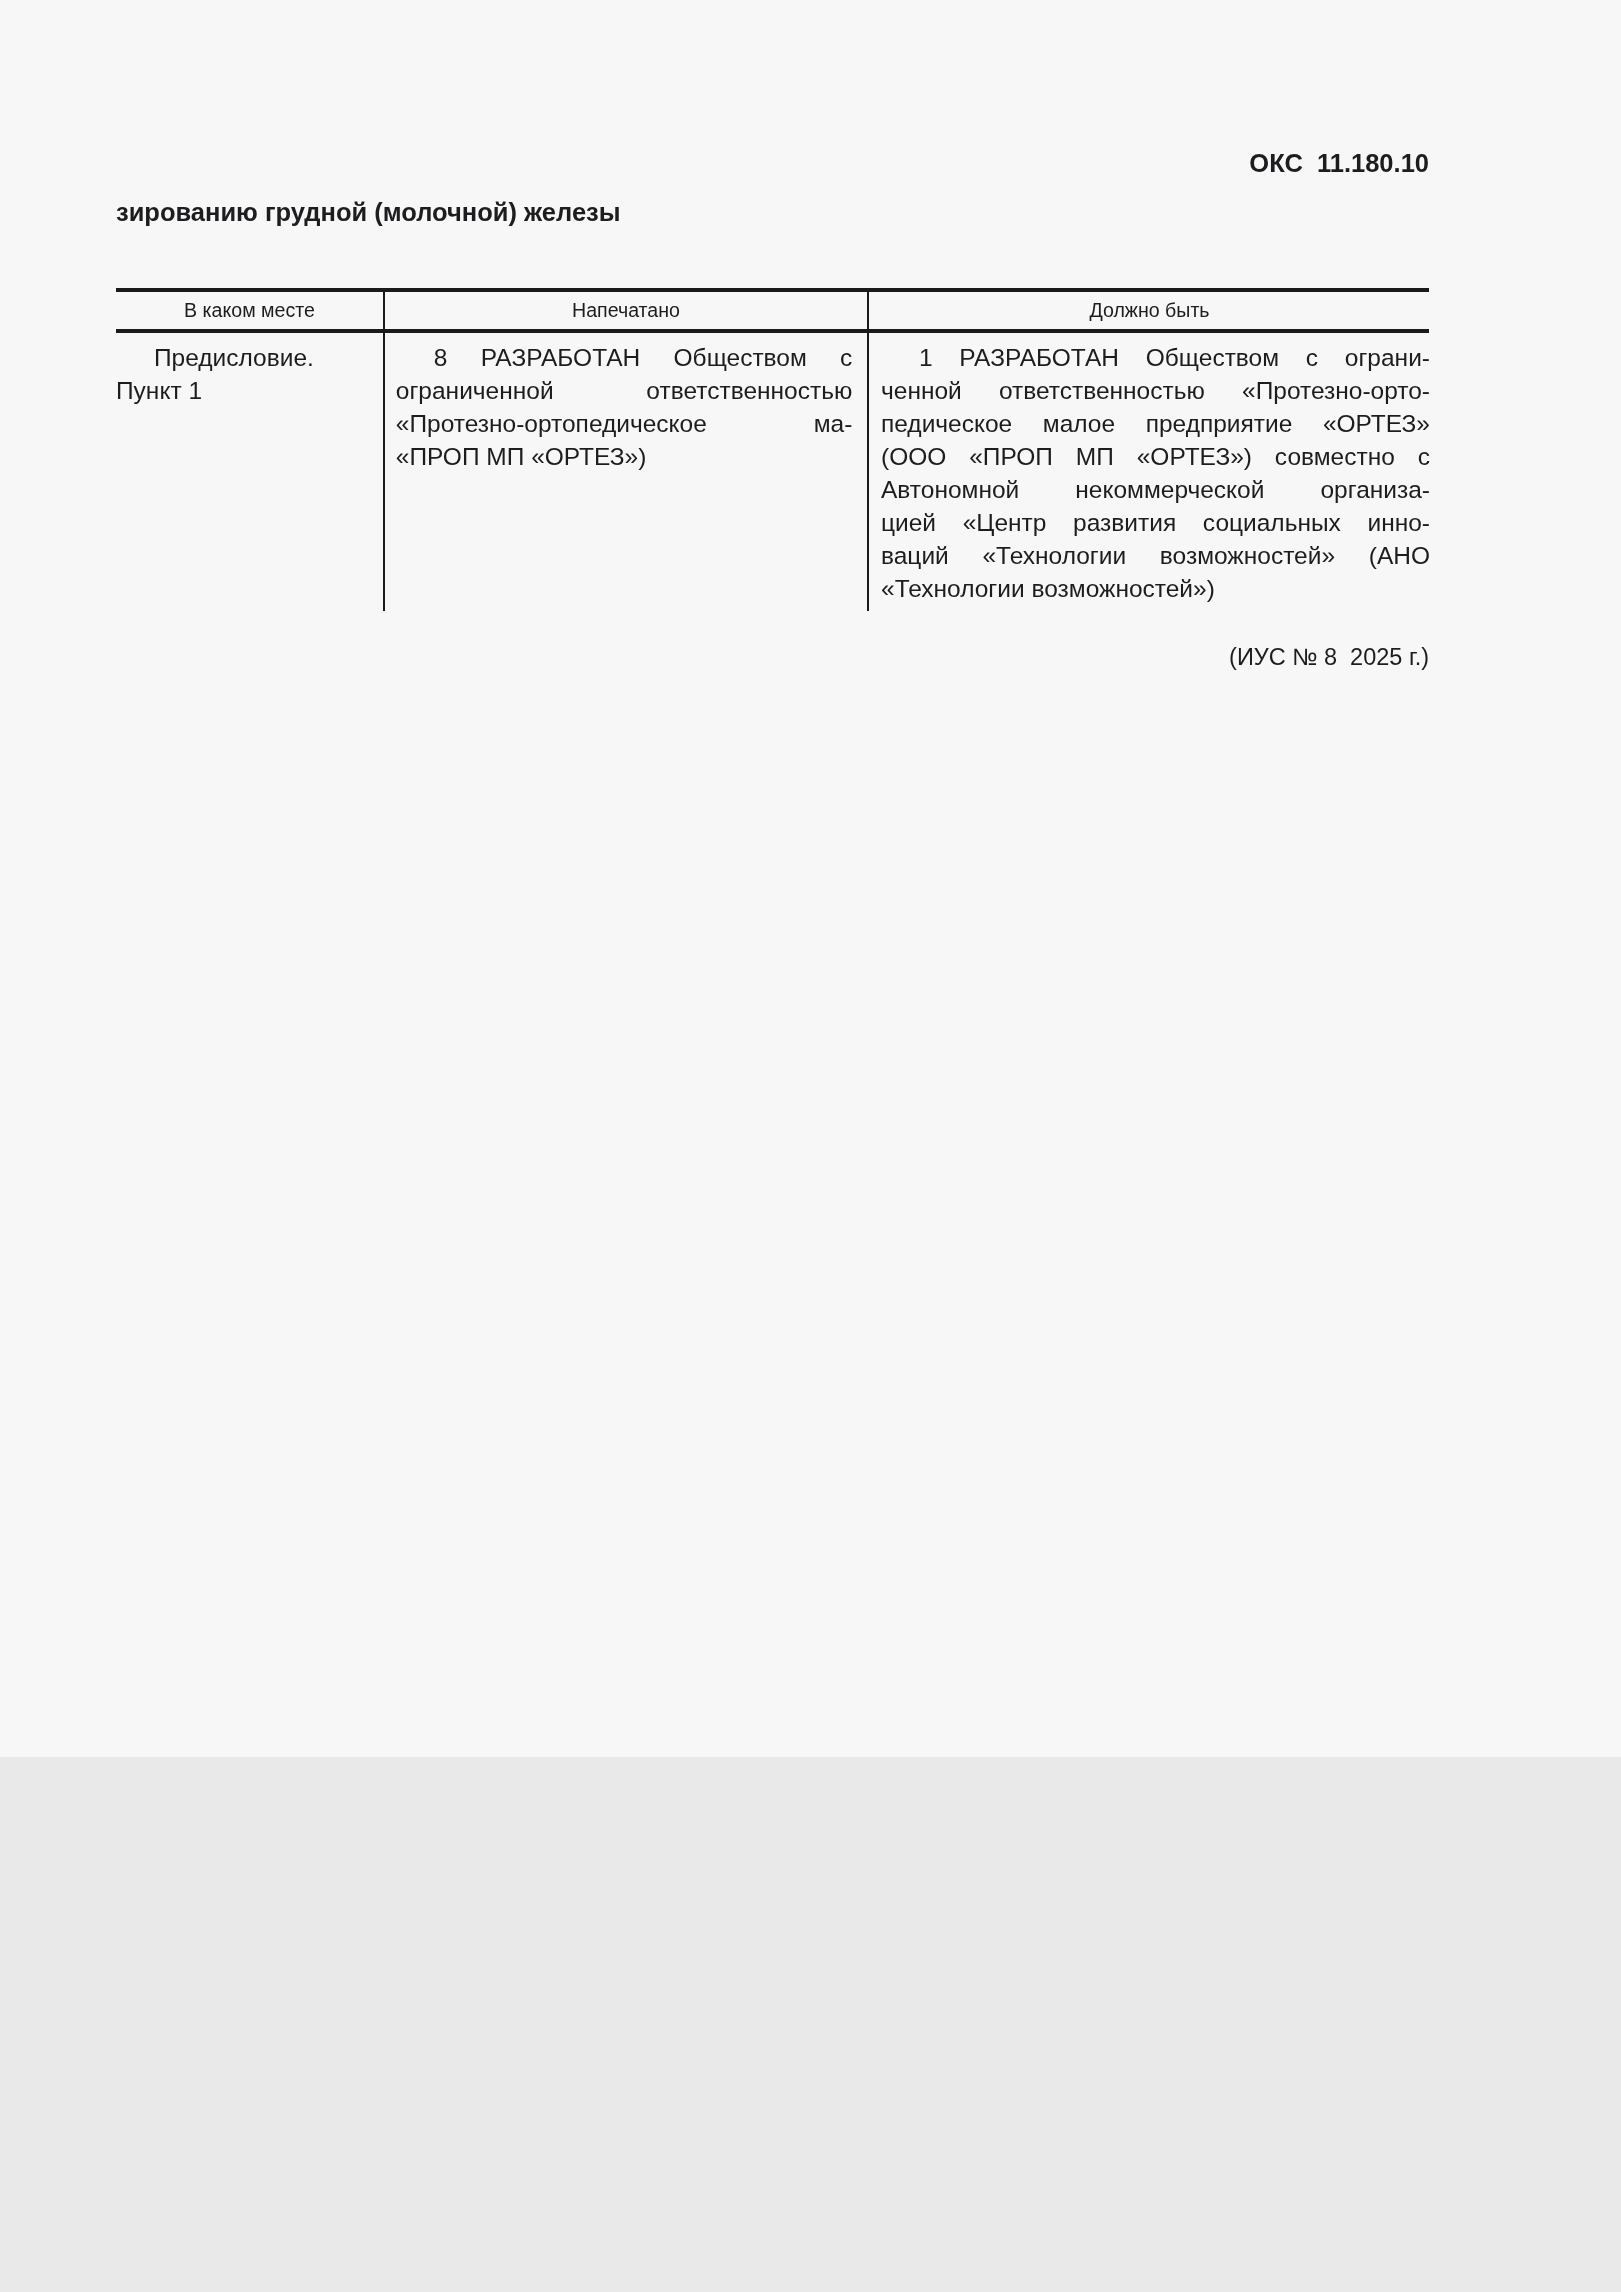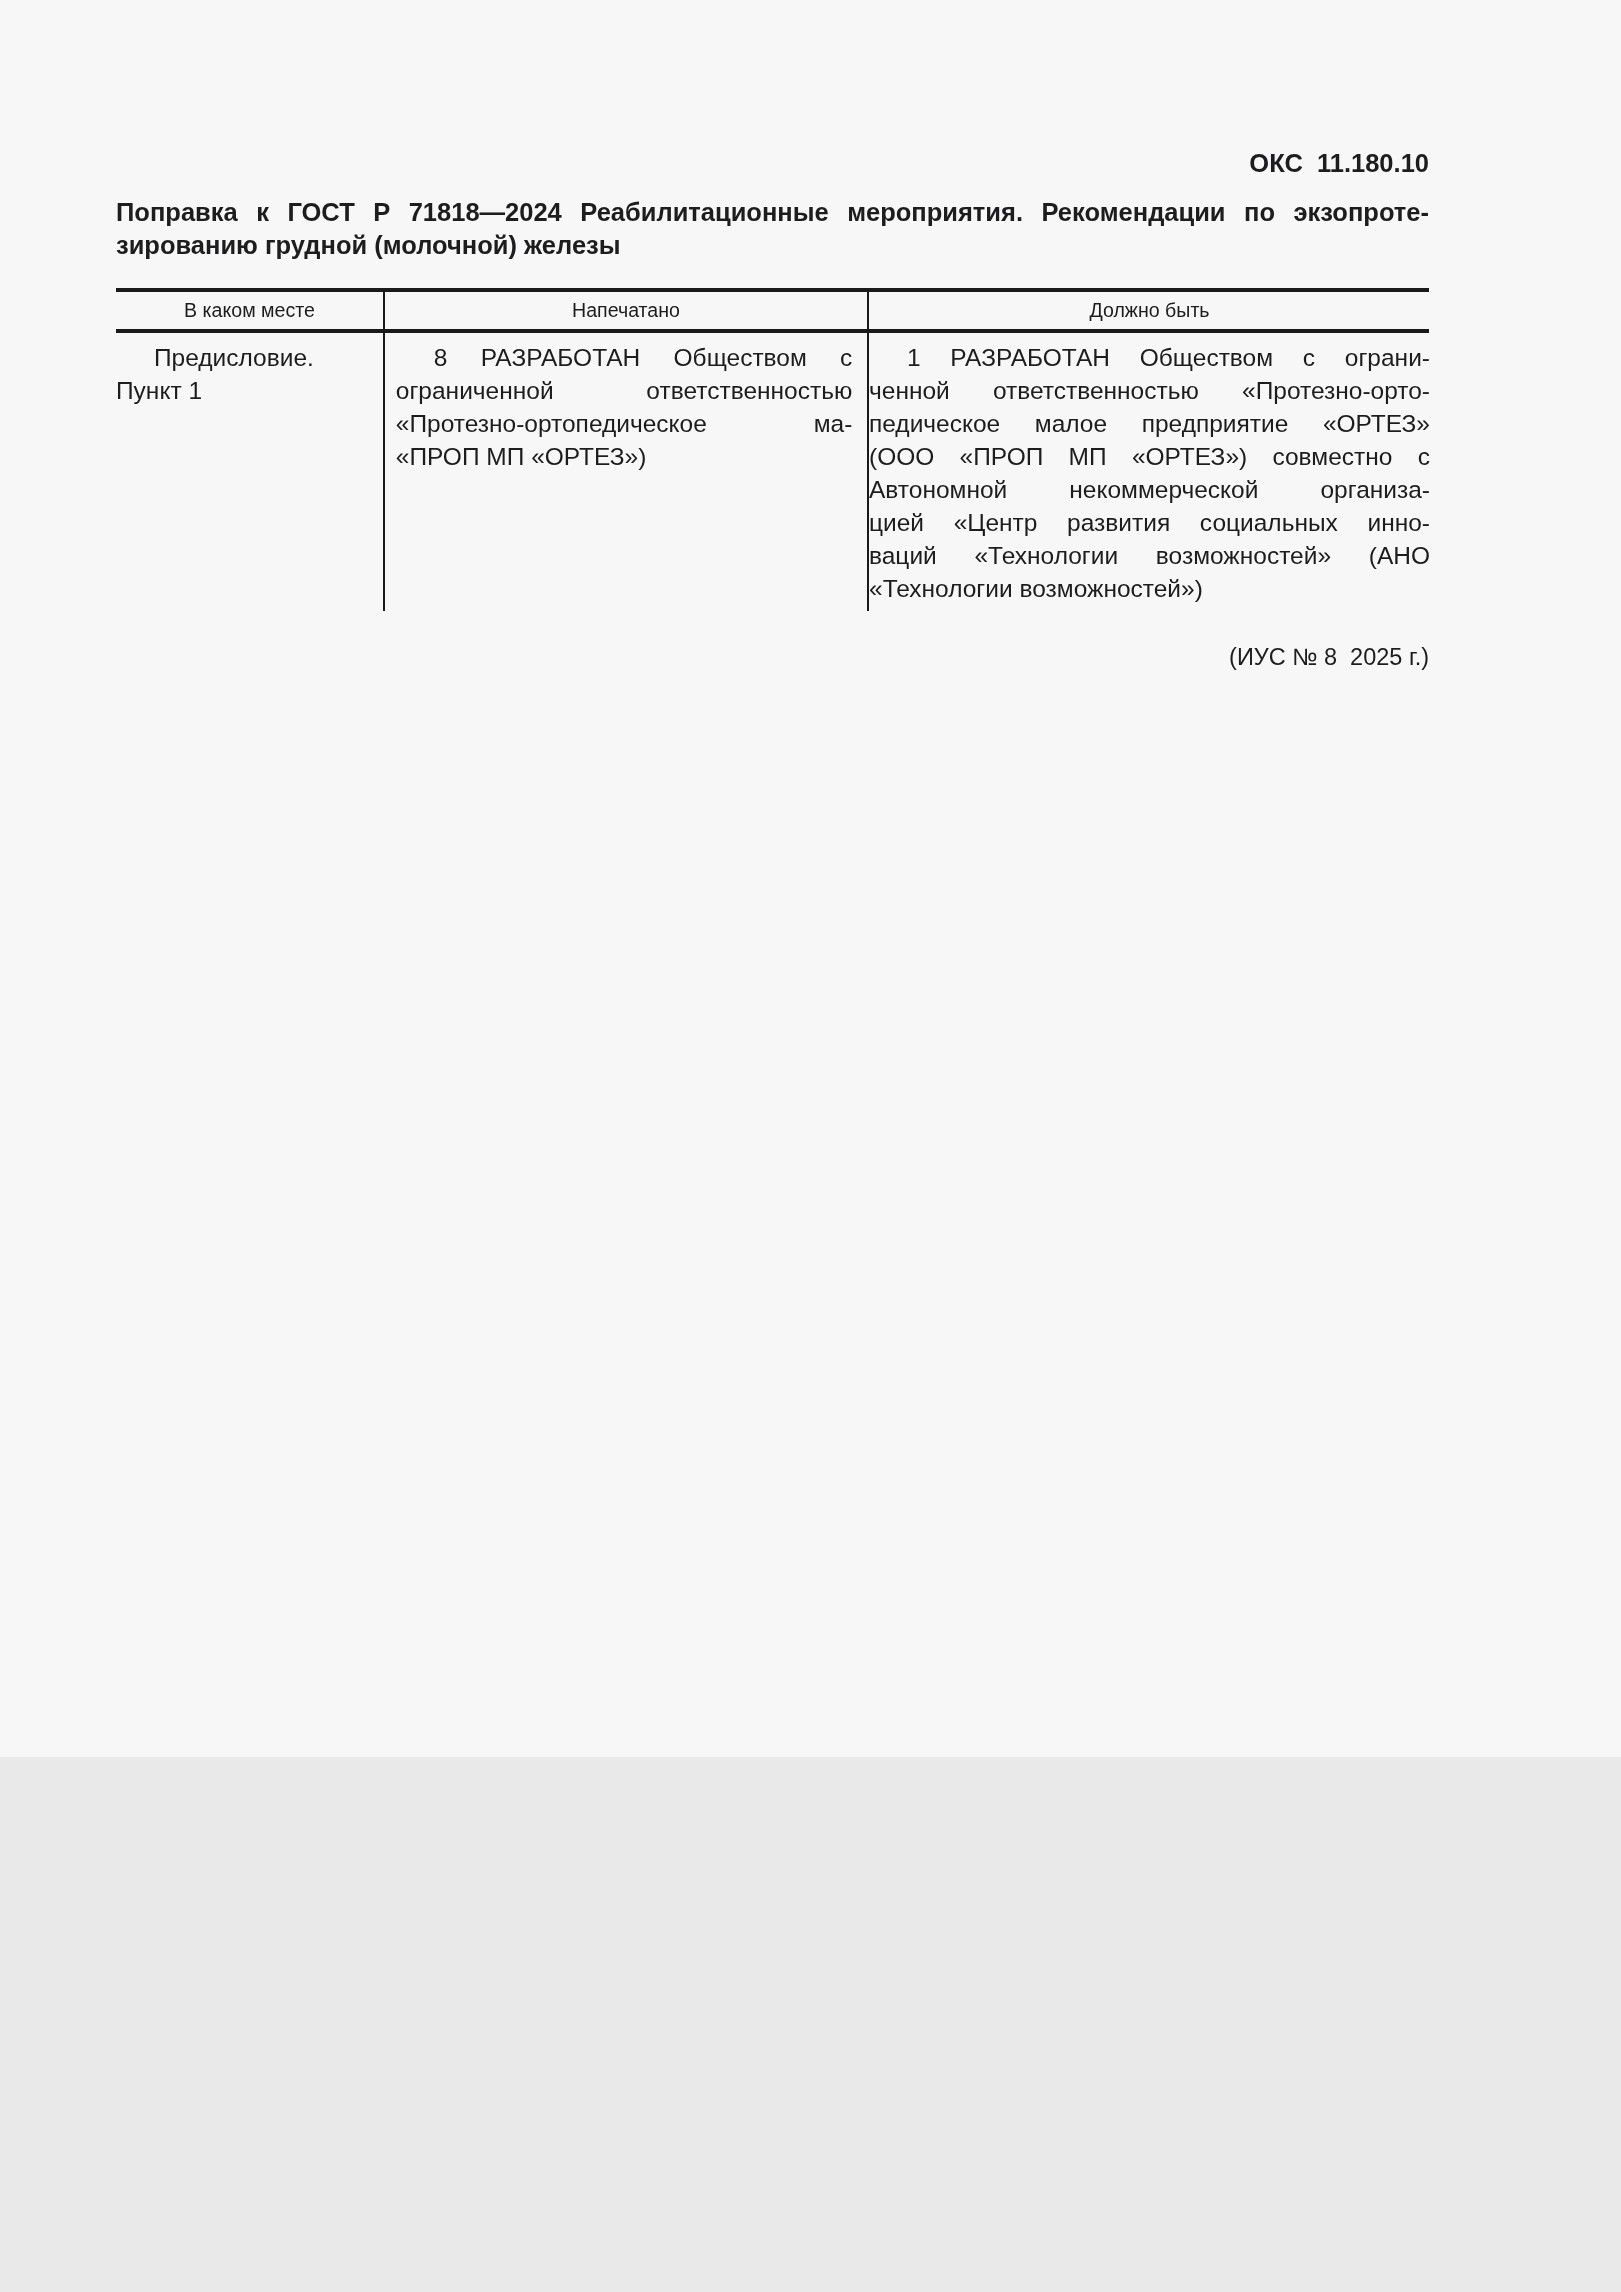--- a/index.html
+++ b/index.html
@@ -73,21 +73,21 @@
   }
   .trow { min-height: 278px; }
   .bcell {
     box-sizing: border-box;
     font-size: 24.5px;
     line-height: 33px;
     padding-top: 7.8px;
   }
   .bcell.c1 { padding-left: 0; padding-right: 5.9px; }
   .bcell.c2 { padding-left: 10.8px; padding-right: 14.7px; }
-  .bcell.c3 { padding-left: 0;  padding-right: 0; }
+  .bcell.c3 { padding-left: 12px;  padding-right: 0; }
   .indent { text-indent: 38px; }
 
   
   .ius {
     position: absolute;
     left: 116px;
     width: 1313px;
     top: 641px;
     font-size: 23.5px;
     line-height: 33px;
@@ -96,21 +96,20 @@
   }
 </style>
 </head>
 <body>
 
 <div class="page">
 
   <div class="oks">ОКС  11.180.10</div>
 
   <div class="title">
-    <div class="jline">Поправка к ГОСТ Р 71818—2024 Реабилитационные мероприятия. Рекомендации по экзопроте-</div>
     <div>зированию грудной (молочной) железы</div>
   </div>
 
   <div class="gtable">
 
     <div class="thead">
       <div class="hcell">В каком месте</div>
       <div class="hcell">Напечатано</div>
       <div class="hcell">Должно быть</div>
     </div>

